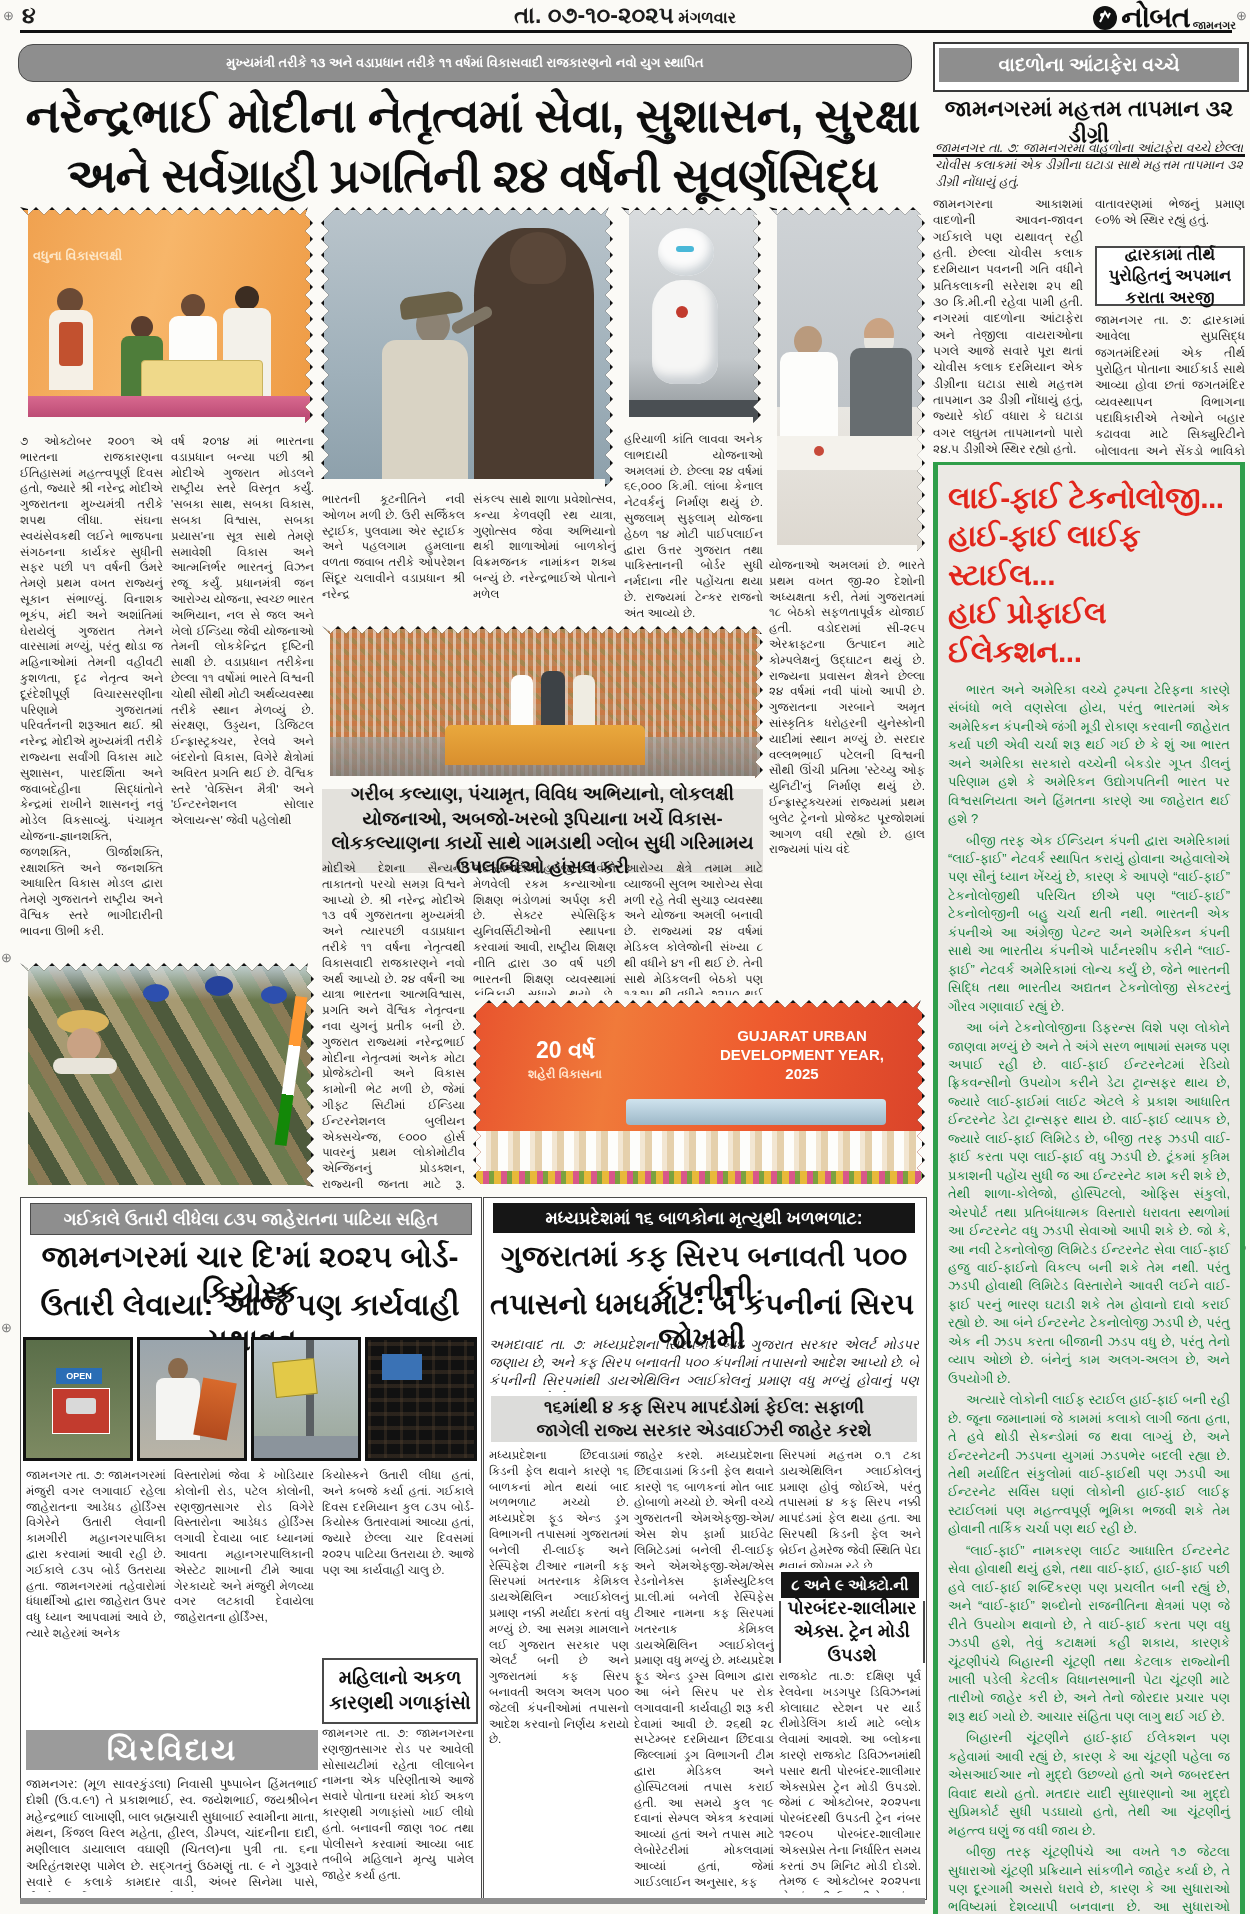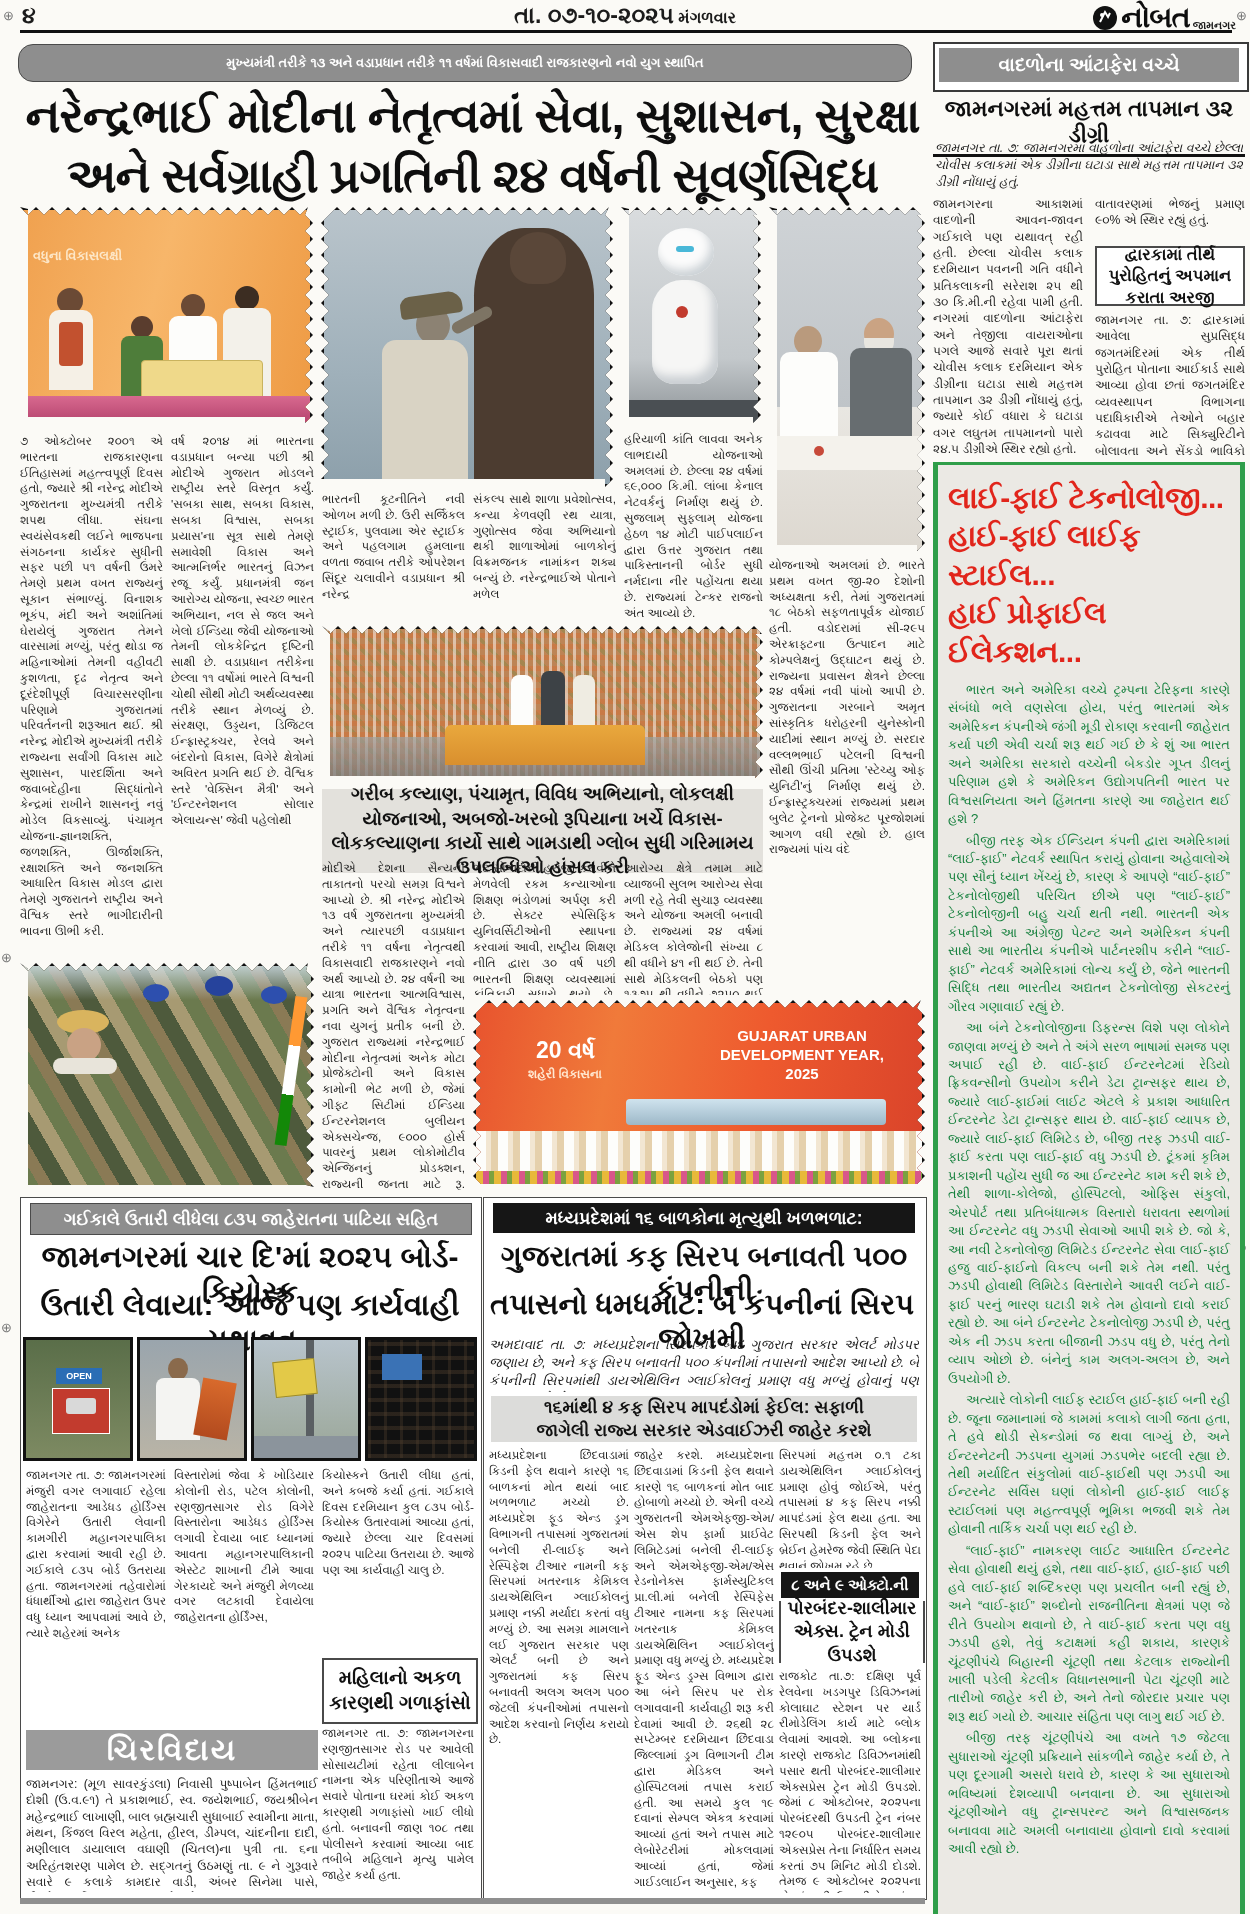--- a/index.html
+++ b/index.html
@@ -234,15 +234,16 @@
             border-left:5px solid #2f9e49;border-right:5px solid #2f9e49;border-top:3px solid #2f9e49;
             padding:14px 10px 8px 10px;overflow:hidden;">
   <div class="wifi-h">લાઈ-ફાઈ ટેકનોલોજી...</div>
   <div class="wifi-h">હાઈ-ફાઈ લાઈફ સ્ટાઈલ...</div>
   <div class="wifi-h" style="margin-bottom:10px;">હાઈ પ્રોફાઈલ ઈલેકશન...</div>
   <p class="wifi-p">ભારત અને અમેરિકા વચ્ચે ટ્રમ્પના ટેરિફના કારણે સંબંધો ભલે વણસેલા હોય, પરંતુ ભારતમાં એક અમેરિકન કંપનીએ જંગી મૂડી રોકાણ કરવાની જાહેરાત કર્યા પછી એવી ચર્ચા શરૂ થઈ ગઈ છે કે શું આ ભારત અને અમેરિકા સરકારો વચ્ચેની બેકડોર ગૂપ્ત ડીલનું પરિણામ હશે કે અમેરિકન ઉદ્યોગપતિની ભારત પર વિશ્વસનિયતા અને હિંમતના કારણે આ જાહેરાત થઈ હશે ?</p>
   <p class="wifi-p">બીજી તરફ એક ઈન્ડિયન કંપની દ્વારા અમેરિકામાં “લાઈ-ફાઈ” નેટવર્ક સ્થાપિત કરાયું હોવાના અહેવાલોએ પણ સૌનું ધ્યાન ખેંચ્યું છે, કારણ કે આપણે “વાઈ-ફાઈ” ટેકનોલોજીથી પરિચિત છીએ પણ “લાઈ-ફાઈ” ટેકનોલોજીની બહુ ચર્ચા થતી નથી. ભારતની એક કંપનીએ આ અંગ્રેજી પેટન્ટ અને અમેરિકન કંપની સાથે આ ભારતીય કંપનીએ પાર્ટનરશીપ કરીને “લાઈ-ફાઈ” નેટવર્ક અમેરિકામાં લોન્ચ કર્યું છે, જેને ભારતની સિદ્ધિ તથા ભારતીય અદ્યતન ટેકનોલોજી સેકટરનું ગૌરવ ગણાવાઈ રહ્યું છે.</p>
   <p class="wifi-p">આ બંને ટેકનોલોજીના ડિફરન્સ વિશે પણ લોકોને જાણવા મળ્યું છે અને તે અંગે સરળ ભાષામાં સમજ પણ અપાઈ રહી છે. વાઈ-ફાઈ ઈન્ટરનેટમાં રેડિયો ફ્રિકવન્સીનો ઉપયોગ કરીને ડેટા ટ્રાન્સફર થાય છે, જ્યારે લાઈ-ફાઈમાં લાઈટ એટલે કે પ્રકાશ આધારિત ઈન્ટરનેટ ડેટા ટ્રાન્સફર થાય છે. વાઈ-ફાઈ વ્યાપક છે, જ્યારે લાઈ-ફાઈ લિમિટેડ છે, બીજી તરફ ઝડપી વાઈ-ફાઈ કરતા પણ લાઈ-ફાઈ વધુ ઝડપી છે. ટૂંકમાં કૃત્રિમ પ્રકાશની પહોંચ સુધી જ આ ઈન્ટરનેટ કામ કરી શકે છે, તેથી શાળા-કોલેજો, હોસ્પિટલો, ઓફિસ સંકુલો, એરપોર્ટ તથા પ્રતિબંધાત્મક વિસ્તારો ધરાવતા સ્થળોમાં આ ઈન્ટરનેટ વધુ ઝડપી સેવાઓ આપી શકે છે. જો કે, આ નવી ટેકનોલોજી લિમિટેડ ઈન્ટરનેટ સેવા લાઈ-ફાઈ હજુ વાઈ-ફાઈનો વિકલ્પ બની શકે તેમ નથી. પરંતુ ઝડપી હોવાથી લિમિટેડ વિસ્તારોને આવરી લઈને વાઈ-ફાઈ પરનું ભારણ ઘટાડી શકે તેમ હોવાનો દાવો કરાઈ રહ્યો છે. આ બંને ઈન્ટરનેટ ટેકનોલોજી ઝડપી છે, પરંતુ એક ની ઝડપ કરતા બીજાની ઝડપ વધુ છે, પરંતુ તેનો વ્યાપ ઓછો છે. બંનેનું કામ અલગ-અલગ છે, અને ઉપયોગી છે.</p>
   <p class="wifi-p">અત્યારે લોકોની લાઈફ સ્ટાઈલ હાઈ-ફાઈ બની રહી છે. જૂના જમાનામાં જે કામમાં કલાકો લાગી જતા હતા, તે હવે થોડી સેકન્ડોમાં જ થવા લાગ્યું છે, અને ઈન્ટરનેટની ઝડપના યુગમાં ઝડપભેર બદલી રહ્યા છે. તેથી મર્યાદિત સંકુલોમાં વાઈ-ફાઈથી પણ ઝડપી આ ઈન્ટરનેટ સર્વિસ ઘણાં લોકોની હાઈ-ફાઈ લાઈફ સ્ટાઈલમાં પણ મહત્ત્વપૂર્ણ ભૂમિકા ભજવી શકે તેમ હોવાની તાર્કિક ચર્ચા પણ થઈ રહી છે.</p>
   <p class="wifi-p">“લાઈ-ફાઈ” નામકરણ લાઈટ આધારિત ઈન્ટરનેટ સેવા હોવાથી થયું હશે, તથા વાઈ-ફાઈ, હાઈ-ફાઈ પછી હવે લાઈ-ફાઈ શબ્દિકરણ પણ પ્રચલીત બની રહ્યું છે, અને “વાઈ-ફાઈ” શબ્દોનો રાજનીતિના ક્ષેત્રમાં પણ જે રીતે ઉપયોગ થવાનો છે, તે વાઈ-ફાઈ કરતા પણ વધુ ઝડપી હશે, તેવું કટાક્ષમાં કહી શકાય, કારણકે ચૂંટણીપંચે બિહારની ચૂંટણી તથા કેટલાક રાજ્યોની ખાલી પડેલી કેટલીક વિધાનસભાની પેટા ચૂંટણી માટે તારીખો જાહેર કરી છે, અને તેનો જોરદાર પ્રચાર પણ શરૂ થઈ ગયો છે. આચાર સંહિતા પણ લાગુ થઈ ગઈ છે.</p>
+  <p class="wifi-p">બિહારની ચૂંટણીને હાઈ-ફાઈ ઈલેકશન પણ કહેવામાં આવી રહ્યું છે, કારણ કે આ ચૂંટણી પહેલા જ એસઆઈઆર નો મુદ્દો ઉછળ્યો હતો અને જબરદસ્ત વિવાદ થયો હતો. મતદાર યાદી સુધારણાનો આ મુદ્દો સુપ્રિમકોર્ટ સુધી પડઘાયો હતો, તેથી આ ચૂંટણીનું મહત્ત્વ ઘણું જ વધી જાય છે.</p>
   <p class="wifi-p">બીજી તરફ ચૂંટણીપંચે આ વખતે ૧૭ જેટલા સુધારાઓ ચૂંટણી પ્રક્રિયાને સાંકળીને જાહેર કર્યા છે, તે પણ દૂરગામી અસરો ધરાવે છે, કારણ કે આ સુધારાઓ ભવિષ્યમાં દેશવ્યાપી બનવાના છે. આ સુધારાઓ ચૂંટણીઓને વધુ ટ્રાન્સપરન્ટ અને વિશ્વાસજનક બનાવવા માટે અમલી બનાવાયા હોવાનો દાવો કરવામાં આવી રહ્યો છે.</p>
 
 </div>
 
 </body></html>

